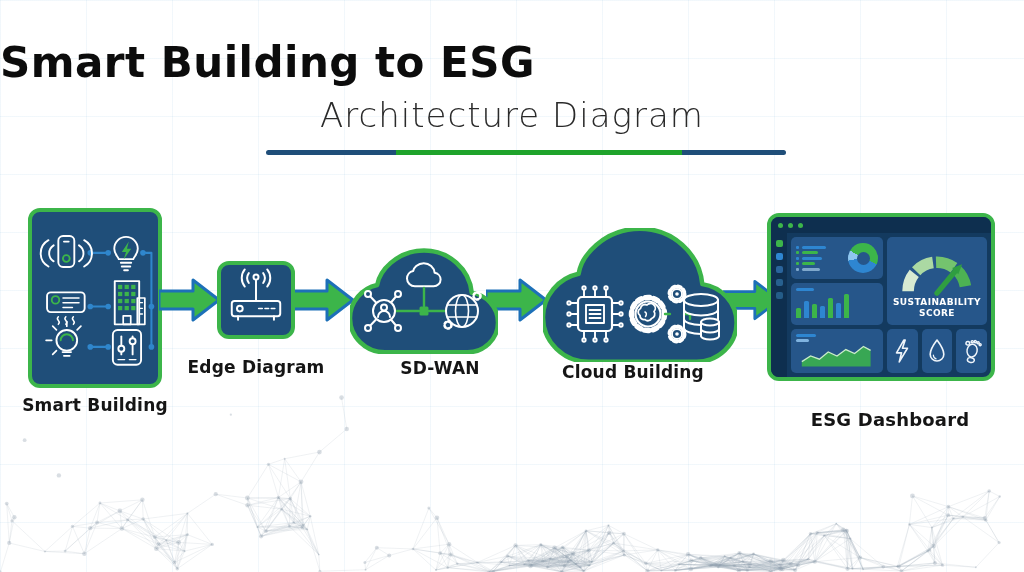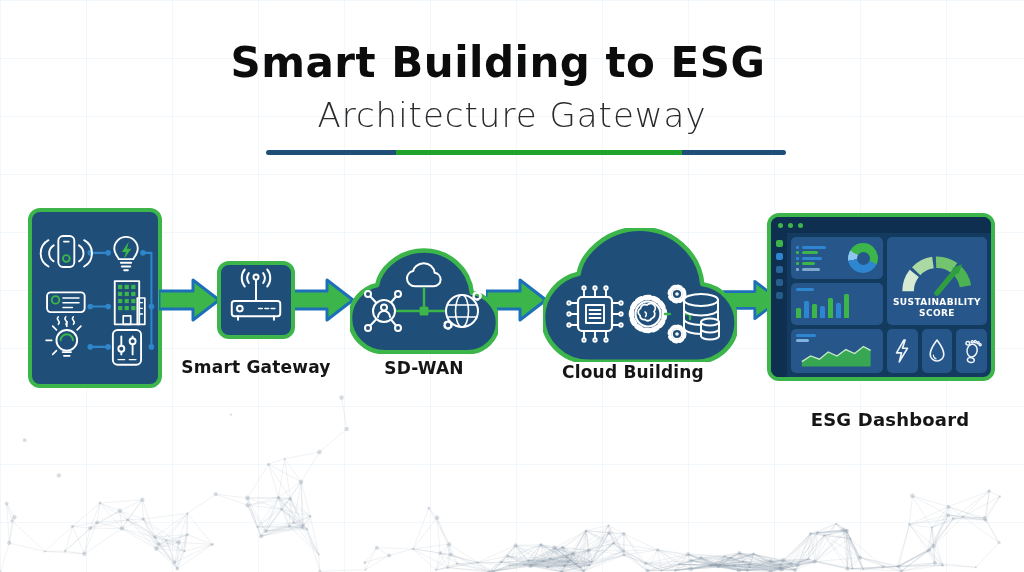--- a/index.html
+++ b/index.html
@@ -5,37 +5,37 @@
   html,body{margin:0;padding:0;background:#e9edf2;font-family:"DejaVu Sans","Liberation Sans",sans-serif;}
   .stage{position:relative;width:1024px;height:572px;margin:0 auto;overflow:hidden;
     background:
       linear-gradient(rgba(125,180,220,.10) 1px, transparent 1px) 0 0/100% 58px,
       linear-gradient(90deg, rgba(125,180,220,.10) 1px, transparent 1px) 0 0/86px 100%,
       #ffffff;}
   .plexus{position:absolute;left:0;top:0;width:1024px;height:572px;z-index:0;pointer-events:none;}
   .layer{position:absolute;z-index:1;}
 
   
-  .title-main{left:0;top:38px;width:996px;text-align:center;font-size:42px;font-weight:800;color:#0c0c0c;letter-spacing:.5px;}
+  .title-main{left:0;top:38px;width:996px;font-size:42px;font-weight:800;color:#0c0c0c;letter-spacing:.5px;}
   .title-sub{left:0;top:95px;width:1024px;text-align:center;font-size:34px;font-weight:300;color:#2a2a2a;letter-spacing:1px;}
   .underline{left:266px;top:150px;width:520px;height:5px;display:flex;border-radius:3px;overflow:hidden;}
   .underline .b1{width:25%;background:#1f4e79;}
   .underline .g{width:55%;background:#1fa32b;}
   .underline .b2{width:20%;background:#1f4e79;}
 
   
   .node-box{background:#1f4e79;border:4px solid #3cb54a;border-radius:12px;box-sizing:border-box;}
   .node-label{font-size:17px;font-weight:700;color:#151515;text-align:center;letter-spacing:.2px;}
 
   .sb-box{left:28px;top:208px;width:134px;height:180px;}
   .sb-label{left:0;top:395px;width:190px;}
   .eg-box{left:217px;top:261px;width:78px;height:78px;display:flex;align-items:center;justify-content:center;}
   .eg-label{left:156px;top:357px;width:200px;}
   .sdwan-cloud{left:350px;top:248px;width:148px;height:106px;}
-  .sdwan-label{left:324px;top:358px;width:200px;}
+  .sdwan-label{left:324px;top:358px;width:200px;padding-left:16px;}
   .ca-cloud{left:543px;top:228px;width:194px;height:134px;}
   .ca-label{left:533px;top:362px;width:200px;}
   .dash-label{left:790px;top:393px;width:200px;font-size:18px;margin-top:16px;}
 
   .arrow{width:62px;height:48px;}
   .arrow1{left:159px;top:276px;}
   .arrow2{left:293px;top:276px;}
   .arrow3{left:486px;top:276px;}
   .arrow4{left:723px;top:276px;width:58px;}
 
@@ -1369,21 +1369,21 @@
       <circle cx="14.365828514099121" cy="517.2051771423065" r="2.2" fill="#93a0ae" opacity="0.35"></circle>
       <circle cx="44.90918326377869" cy="551.477124553855" r="1.1" fill="#93a0ae" opacity="0.35"></circle>
       <circle cx="187.46249794960022" cy="513.3468835726046" r="1.1" fill="#93a0ae" opacity="0.35"></circle>
       <circle cx="817.3285098075867" cy="532.5927561454981" r="1.7" fill="#93a0ae" opacity="0.35"></circle>
       <circle cx="515.5261487960815" cy="545.4029180519076" r="2.2" fill="#93a0ae" opacity="0.35"></circle>
       <circle cx="540.8105249404907" cy="544.6683076017706" r="1.6" fill="#93a0ae" opacity="0.35"></circle>
       <circle cx="346.75934863090515" cy="428.93877570121293" r="2.2" fill="#93a0ae" opacity="0.35"></circle>
     </svg>
 
   <div class="layer title-main">Smart Building to ESG</div>
-  <div class="layer title-sub">Architecture Gateway</div>
+  <div class="layer title-sub">Architecture Diagram</div>
   <div class="layer underline">
     <div class="b1"></div>
     <div class="g"></div>
     <div class="b2"></div>
   </div>
 
   <div class="layer node-box sb-box">
     <svg width="126" height="172" viewBox="0 0 134 172">
       <g fill="none" stroke="#ffffff" stroke-width="2" stroke-linecap="round" stroke-linejoin="round">
 
@@ -1480,20 +1480,21 @@
           <circle cx="95" cy="140" r="3.2" fill="#1f4e79"></circle>
             <circle cx="107" cy="132" r="3.2" fill="#1f4e79"></circle>
           <g stroke-width="1.5">
               <path d="M91.5 151.5 h7"></path>
               <path d="M103.5 151.5 h7"></path>
             </g>
         </g>
       </g>
     </svg>
   </div>
+  <div class="layer node-label sb-label">Smart Building</div>
 
   <svg class="layer arrow arrow1" viewBox="0 0 62 48">
     <polygon points="0,15 34,15 34,4 60,24 34,44 34,33 0,33" fill="#3cb54a" stroke="#1d70b8" stroke-width="3" stroke-linejoin="round"></polygon>
   </svg>
   <svg class="layer arrow arrow2" viewBox="0 0 62 48">
     <polygon points="0,15 34,15 34,4 60,24 34,44 34,33 0,33" fill="#3cb54a" stroke="#1d70b8" stroke-width="3" stroke-linejoin="round"></polygon>
   </svg>
   <svg class="layer arrow arrow3" viewBox="0 0 62 48">
     <polygon points="0,15 34,15 34,4 60,24 34,44 34,33 0,33" fill="#3cb54a" stroke="#1d70b8" stroke-width="3" stroke-linejoin="round"></polygon>
   </svg>
@@ -1515,21 +1516,21 @@
         <g stroke-width="1.8">
             <path d="M42 48.5 h4"></path>
             <path d="M49 48.5 h4"></path>
             <path d="M56 48.5 h4"></path>
           </g>
         <path d="M19 57 v4"></path>
           <path d="M59 57 v4"></path>
       </g>
     </svg>
   </div>
-  <div class="layer node-label eg-label">Smart Gateway</div>
+  <div class="layer node-label eg-label">Edge Diagram</div>
 
   <svg class="layer sdwan-cloud" width="148" height="106" viewBox="0 0 148 106">
     <path d="M4.406 3.342A5.53 5.53 0 0 1 8 2c2.69 0 4.923 2 5.166 4.579C14.758 6.804 16 8.137 16 9.773 16 11.569 14.502 13 12.687 13H3.781C1.708 13 0 11.366 0 9.318c0-1.763 1.266-3.223 2.942-3.593.143-.863.698-1.723 1.464-2.383z" transform="translate(0,-16) scale(9.25)" fill="#1f4e79" stroke="#3cb54a" stroke-width="4.5" vector-effect="non-scaling-stroke" stroke-linejoin="round"></path>
     <g fill="none" stroke="#ffffff" stroke-width="2" stroke-linecap="round" stroke-linejoin="round">
       <path d="M4.406 3.342A5.53 5.53 0 0 1 8 2c2.69 0 4.923 2 5.166 4.579C14.758 6.804 16 8.137 16 9.773 16 11.569 14.502 13 12.687 13H3.781C1.708 13 0 11.366 0 9.318c0-1.763 1.266-3.223 2.942-3.593.143-.863.698-1.723 1.464-2.383z" transform="translate(57,11) scale(2.1)" vector-effect="non-scaling-stroke"></path>
       <g stroke="#3cb54a" stroke-width="2.4">
         <path d="M74 40 V58"></path>
           <path d="M46 63 H69"></path>
           <path d="M79 63 H95"></path>
       </g>

